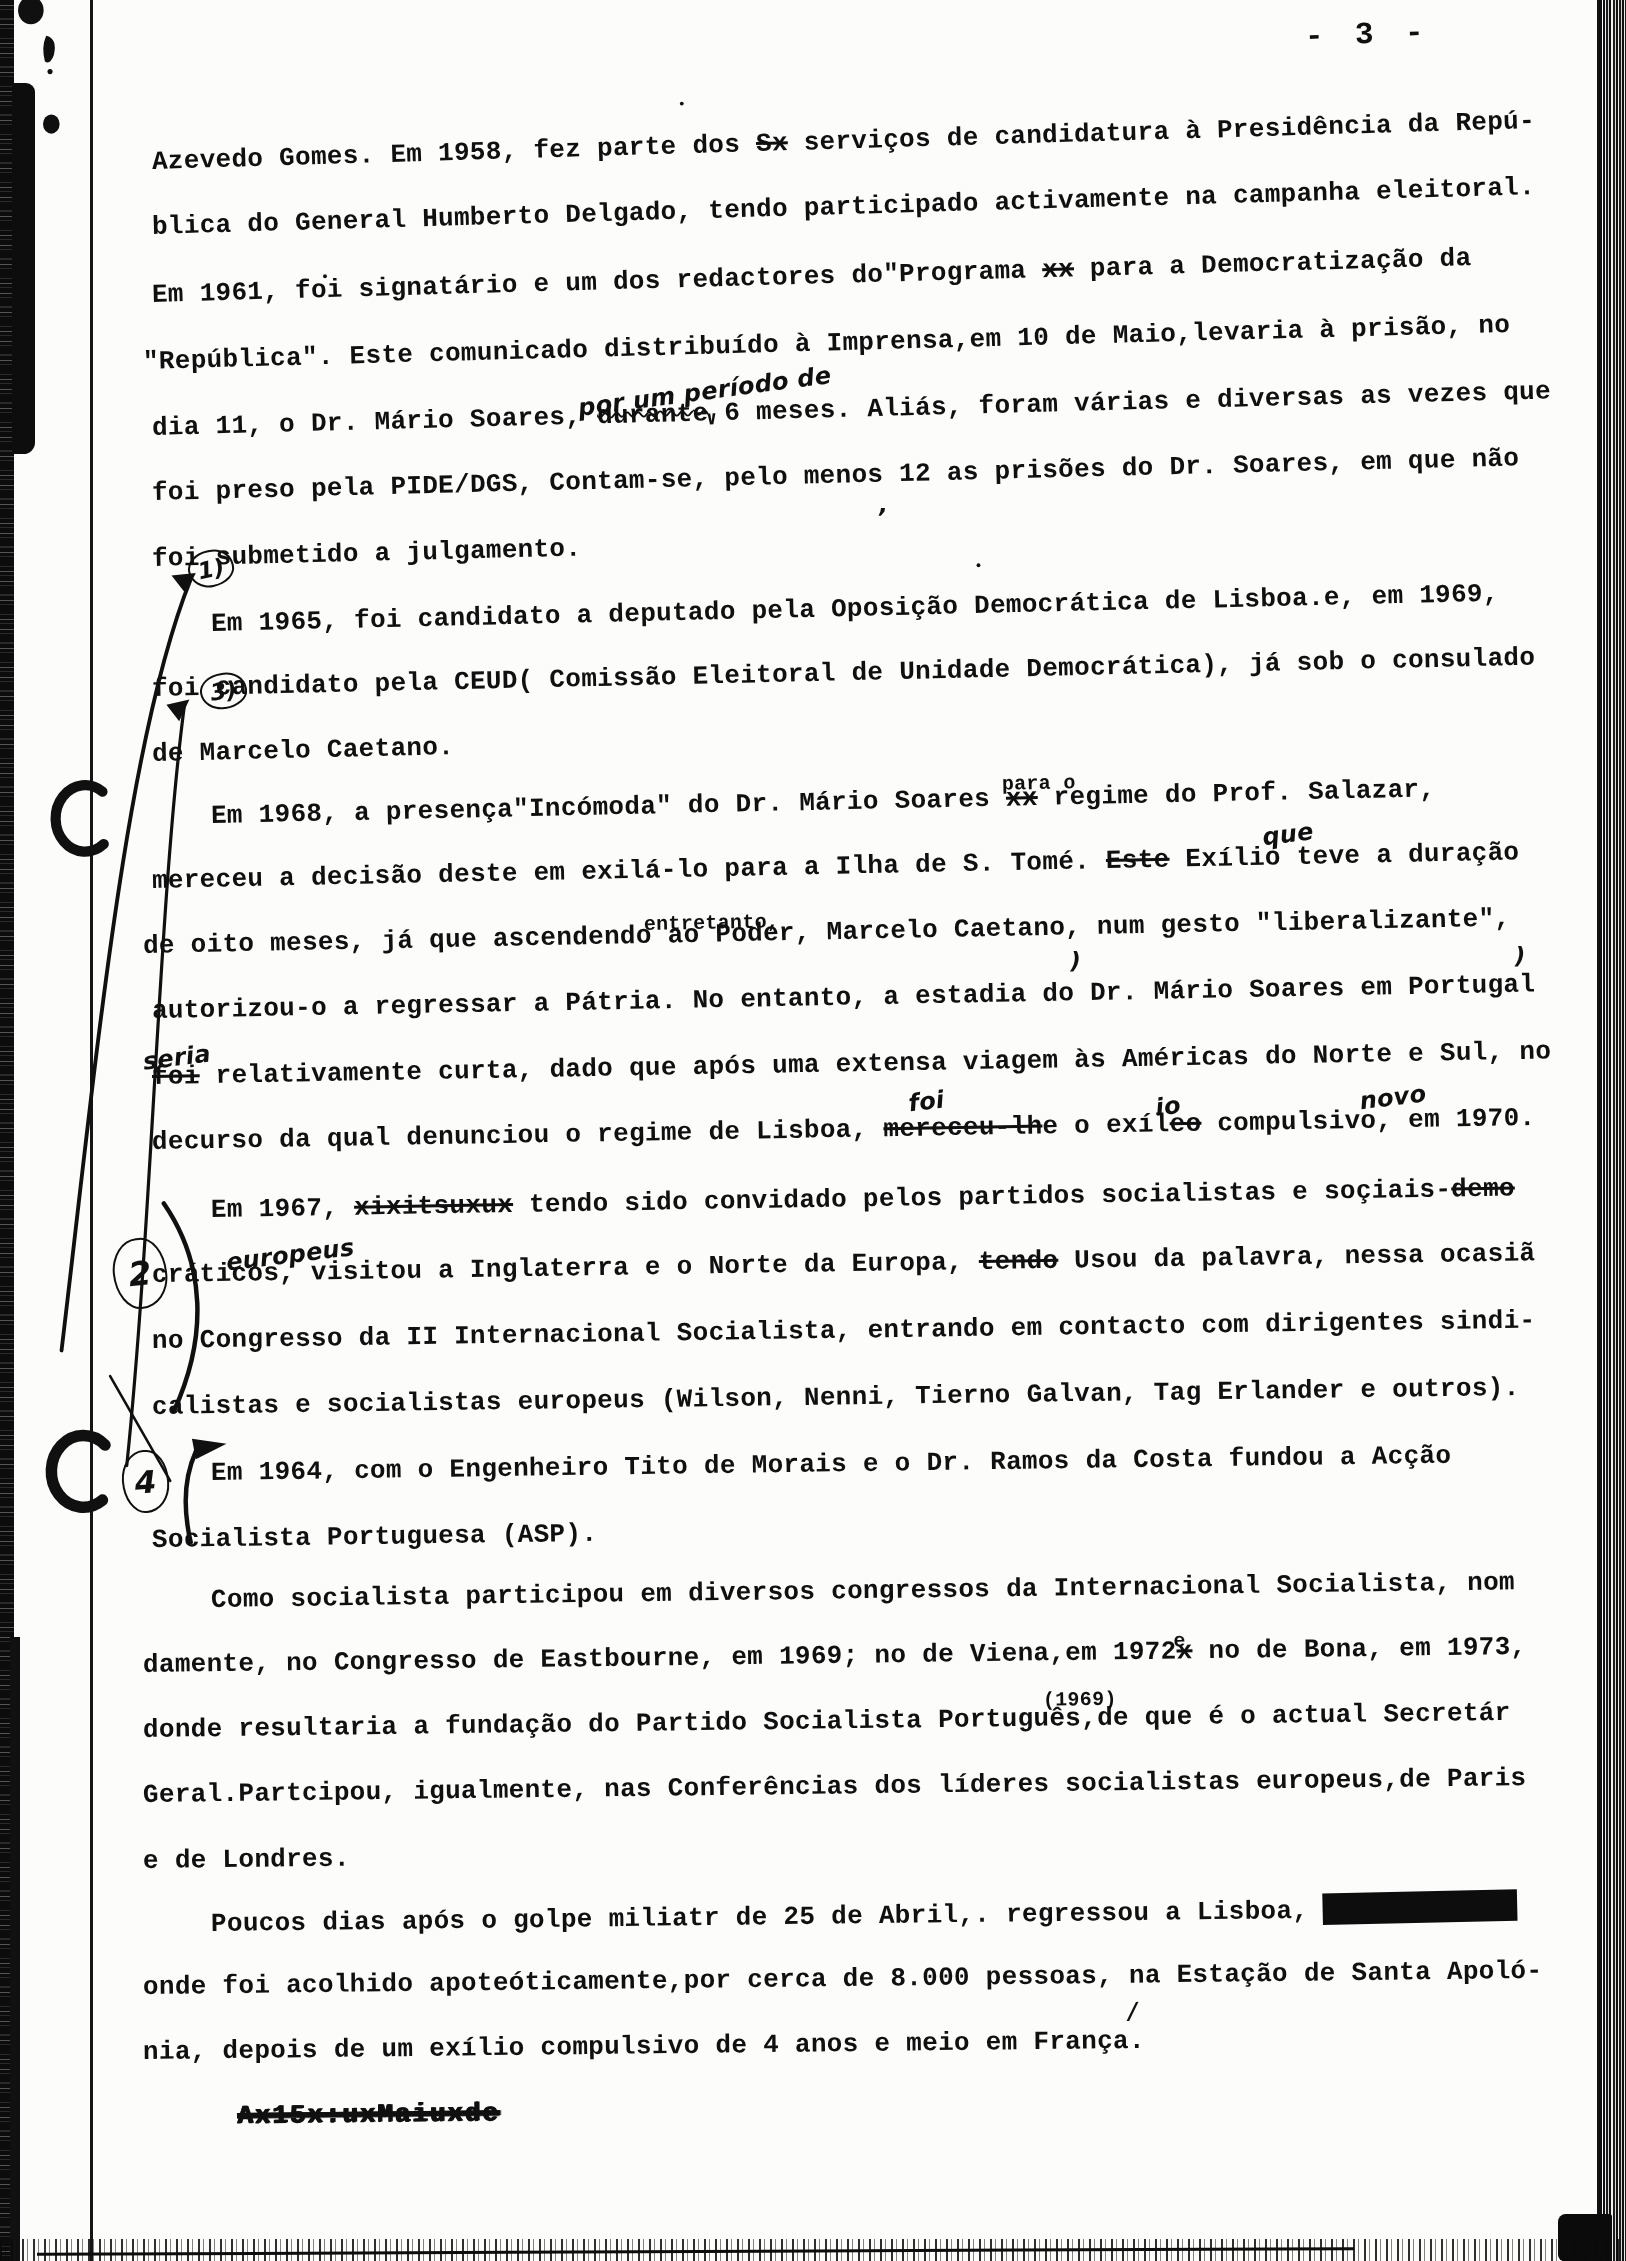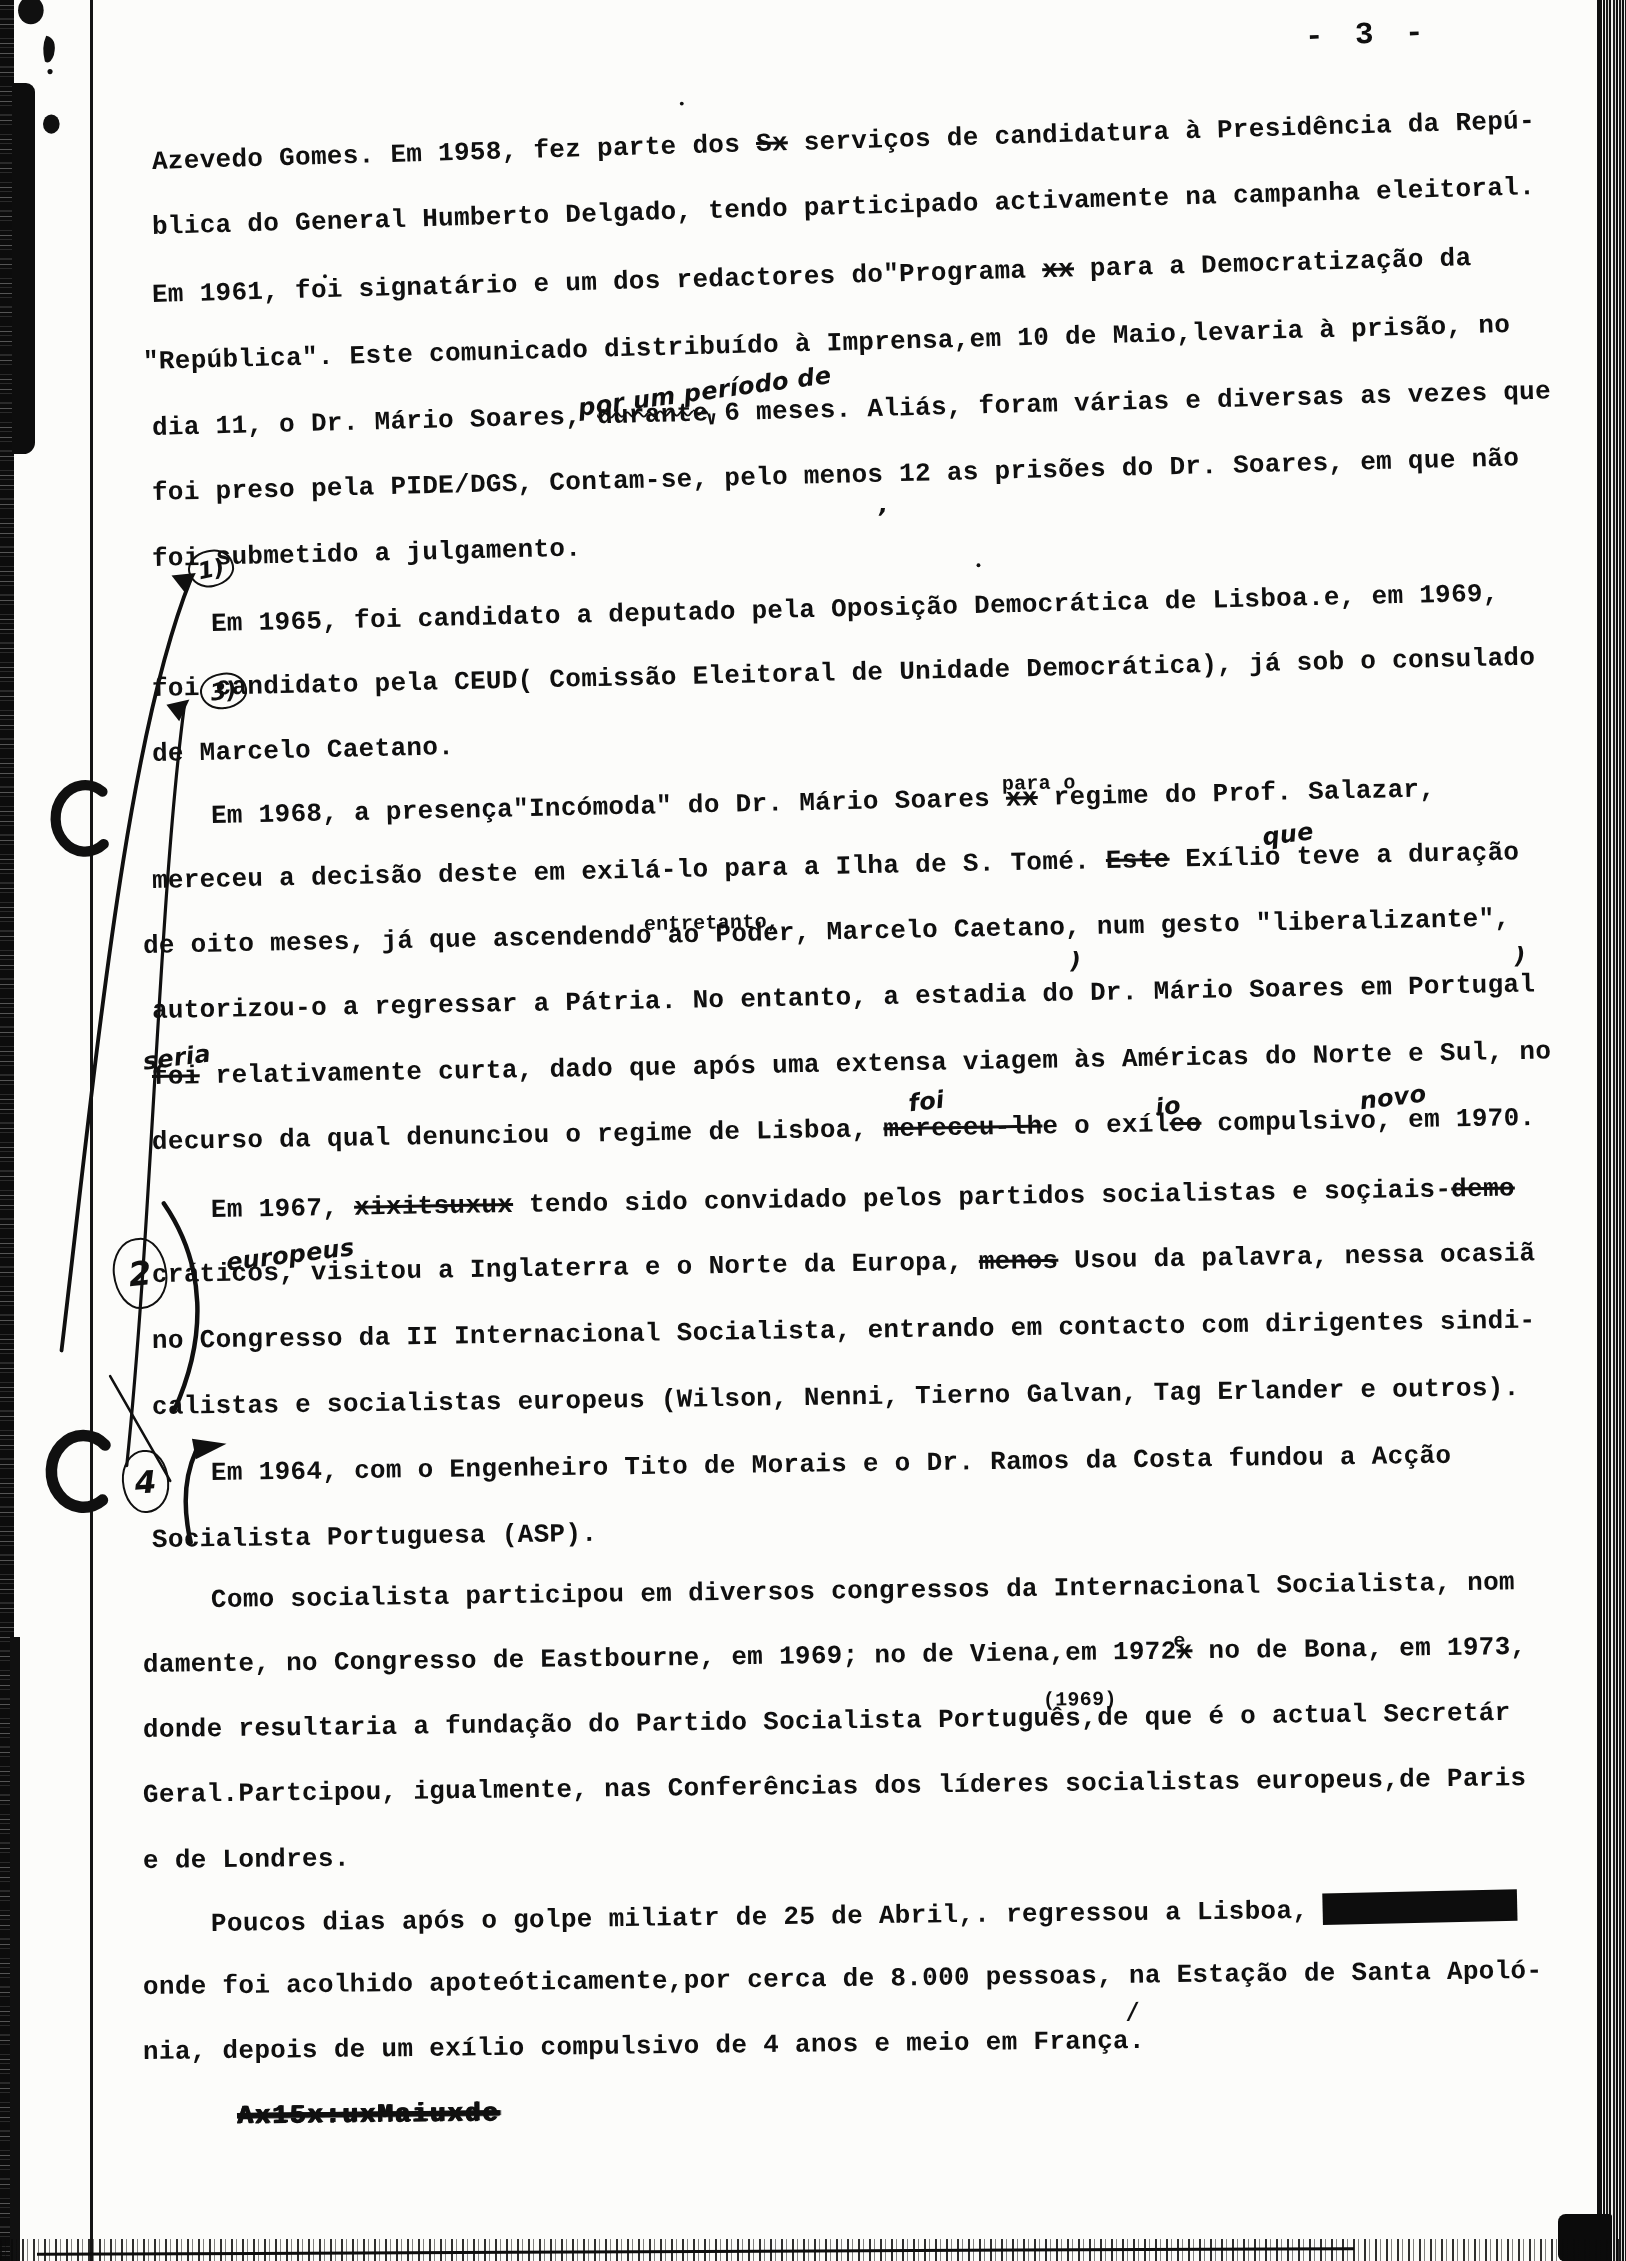--- a/index.html
+++ b/index.html
@@ -77,21 +77,21 @@
       <div class="line" style="top: 609px; left: 211px; transform: rotate(-1.35deg);"><span>Em 1965, foi candidato a deputado pela Oposição Democrática de Lisboa.e, em 1969,</span></div>
       <div class="line" style="top: 674px; left: 152px; transform: rotate(-1.3deg);"><span>foi candidato pela CEUD( Comissão Eleitoral de Unidade Democrática), já sob o consulado</span></div>
       <div class="line" style="top: 739px; left: 152px; transform: rotate(-1.3deg);"><span>de Marcelo Caetano.</span></div>
       <div class="line" style="top: 801px; left: 211px; transform: rotate(-1.25deg);"><span>Em 1968, a presença"Incómoda" do Dr. Mário Soares </span><span class="seg-anchor"><span class="seg-sup" style="left: -3.8px; top: -31px;">para o</span></span><span class="seg-s">xx</span><span> regime do Prof. Salazar,</span></div>
       <div class="line" style="top: 866px; left: 152px; transform: rotate(-1.2deg);"><span>mereceu a decisão deste em exilá-lo para a Ilha de S. Tomé. </span><span class="seg-s">Este</span><span> </span><span class="seg-anchor"><span class="seg-hand" style="left: 77px; top: -42px;">que</span></span><span>Exílio teve a duração</span></div>
       <div class="line" style="top: 931px; left: 143px; transform: rotate(-1.15deg);"><span>de oito meses, já que ascendendo</span><span class="seg-anchor"><span class="seg-sup" style="left: -7.7px; top: -28px;">entretanto,</span></span><span> ao Poder, Marcelo Caetano,</span><span class="seg-anchor"><span class="seg-handlow" style="left: -11.5px; top: 15.3px;">)</span></span><span> num gesto "liberalizante",</span><span class="seg-anchor"><span class="seg-handlow" style="left: 3.8px; top: 19px;">)</span></span></div>
       <div class="line" style="top: 996px; left: 152px; transform: rotate(-1.1deg);"><span>autorizou-o a regressar a Pátria. No entanto, a estadia do Dr. Mário Soares em Portugal</span></div>
       <div class="line" style="top: 1062px; left: 152px; transform: rotate(-1.05deg);"><span class="seg-anchor"><span class="seg-hand" style="left: -9px; top: -38px;">seria</span></span><span class="seg-s">foi</span><span> relativamente curta, dado que após uma extensa viagem às Américas do Norte e Sul, no</span></div>
       <div class="line" style="top: 1127px; left: 152px; transform: rotate(-1deg);"><span>decurso da qual denunciou o regime de Lisboa, </span><span class="seg-anchor"><span class="seg-hand" style="left: 25.6px; top: -46px;">foi</span></span><span class="seg-s">mereceu-lh</span><span>e o exíl</span><span class="seg-s">eo</span><span class="seg-anchor"><span class="seg-hand" style="left: -46px; top: -37px;">io</span></span><span> compulsivo</span><span class="seg-anchor"><span class="seg-hand" style="left: -16.6px; top: -42px;">novo</span></span><span>, em 1970.</span></div>
       <div class="line" style="top: 1195px; left: 211px; transform: rotate(-0.95deg);"><span>Em 1967, </span><span class="seg-s">xixitsuxux</span><span> tendo sido convidado pelos partidos socialistas e soçiais-</span><span class="seg-s">demo</span></div>
-      <div class="line" style="top: 1260px; left: 152px; transform: rotate(-0.9deg);"><span class="seg-anchor"><span class="seg-hand" style="left: 74px; top: -37px;">europeus</span></span><span>cráticos, visitou a Inglaterra e o Norte da Europa, </span><span class="seg-s">menos</span><span> Usou da palavra, nessa ocasiã</span></div>
+      <div class="line" style="top: 1260px; left: 152px; transform: rotate(-0.9deg);"><span class="seg-anchor"><span class="seg-hand" style="left: 74px; top: -37px;">europeus</span></span><span>cráticos, visitou a Inglaterra e o Norte da Europa, </span><span class="seg-s">tendo</span><span> Usou da palavra, nessa ocasiã</span></div>
       <div class="line" style="top: 1326px; left: 152px; transform: rotate(-0.85deg);"><span>no Congresso da II Internacional Socialista, entrando em contacto com dirigentes sindi-</span></div>
       <div class="line" style="top: 1392px; left: 152px; transform: rotate(-0.8deg);"><span>calistas e socialistas europeus (Wilson, Nenni, Tierno Galvan, Tag Erlander e outros).</span></div>
       <div class="line" style="top: 1458px; left: 211px; transform: rotate(-0.8deg);"><span>Em 1964, com o Engenheiro Tito de Morais e o Dr. Ramos da Costa fundou a Acção</span></div>
       <div class="line" style="top: 1525px; left: 152px; transform: rotate(-0.8deg);"><span>Socialista Portuguesa (ASP).</span></div>
       <div class="line" style="top: 1585px; left: 211px; transform: rotate(-0.78deg);"><span>Como socialista participou em diversos congressos da Internacional Socialista, nom</span></div>
       <div class="line" style="top: 1650px; left: 143px; transform: rotate(-0.75deg);"><span>damente, no Congresso de Eastbourne, em 1969; no de Viena,em 1972</span><span class="seg-s">x</span><span class="seg-anchor"><span class="seg-sup" style="left: -19px; top: -27px;">e</span></span><span> no de Bona, em 1973,</span></div>
       <div class="line" style="top: 1715px; left: 143px; transform: rotate(-0.72deg);"><span>donde resultaria a fundação do Partido Socialista Português,</span><span class="seg-anchor"><span class="seg-sup" style="left: -54px; top: -35px;">(1969)</span></span><span>de que é o actual Secretár</span></div>
       <div class="line" style="top: 1780px; left: 143px; transform: rotate(-0.7deg);"><span>Geral.Partcipou, igualmente, nas Conferências dos líderes socialistas europeus,de Paris</span></div>
       <div class="line" style="top: 1846px; left: 143px; transform: rotate(-0.68deg);"><span>e de Londres.</span></div>
       <div class="line" style="top: 1907px; left: 211px; transform: rotate(-0.68deg);"><span>Poucos dias após o golpe miliatr de 25 de Abril,. regressou a Lisboa, </span><span class="seg-redact" style="width: 192px;"></span></div>

